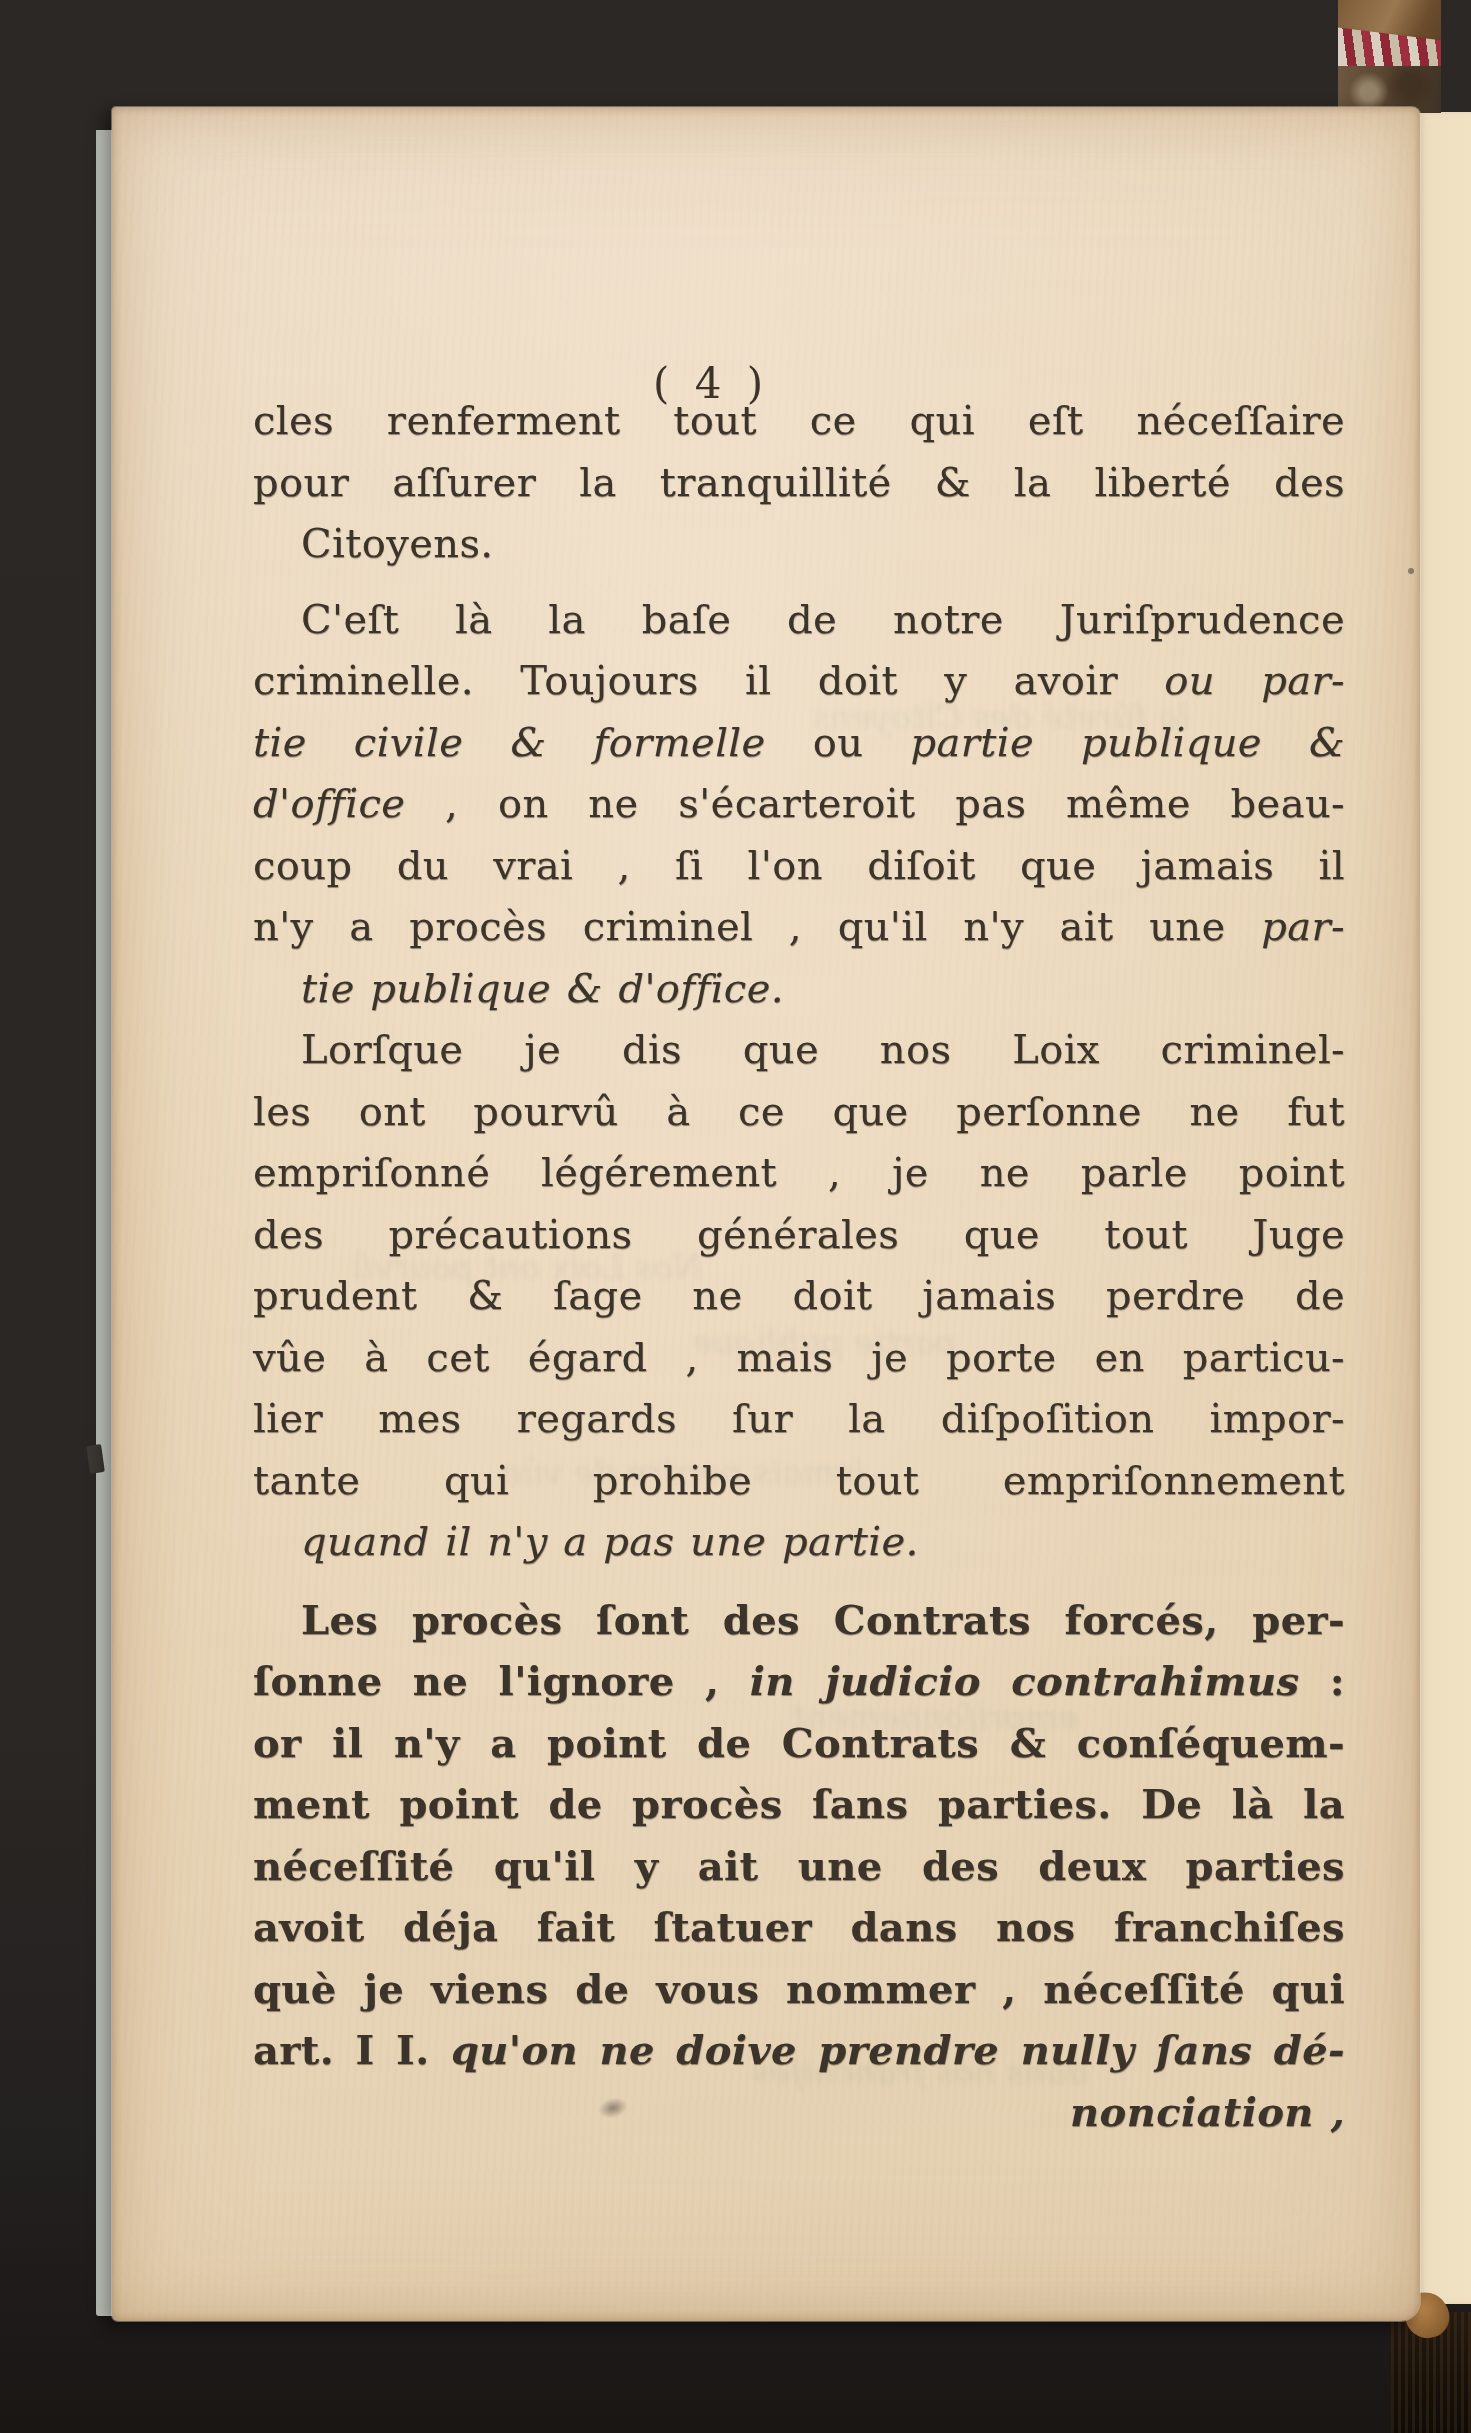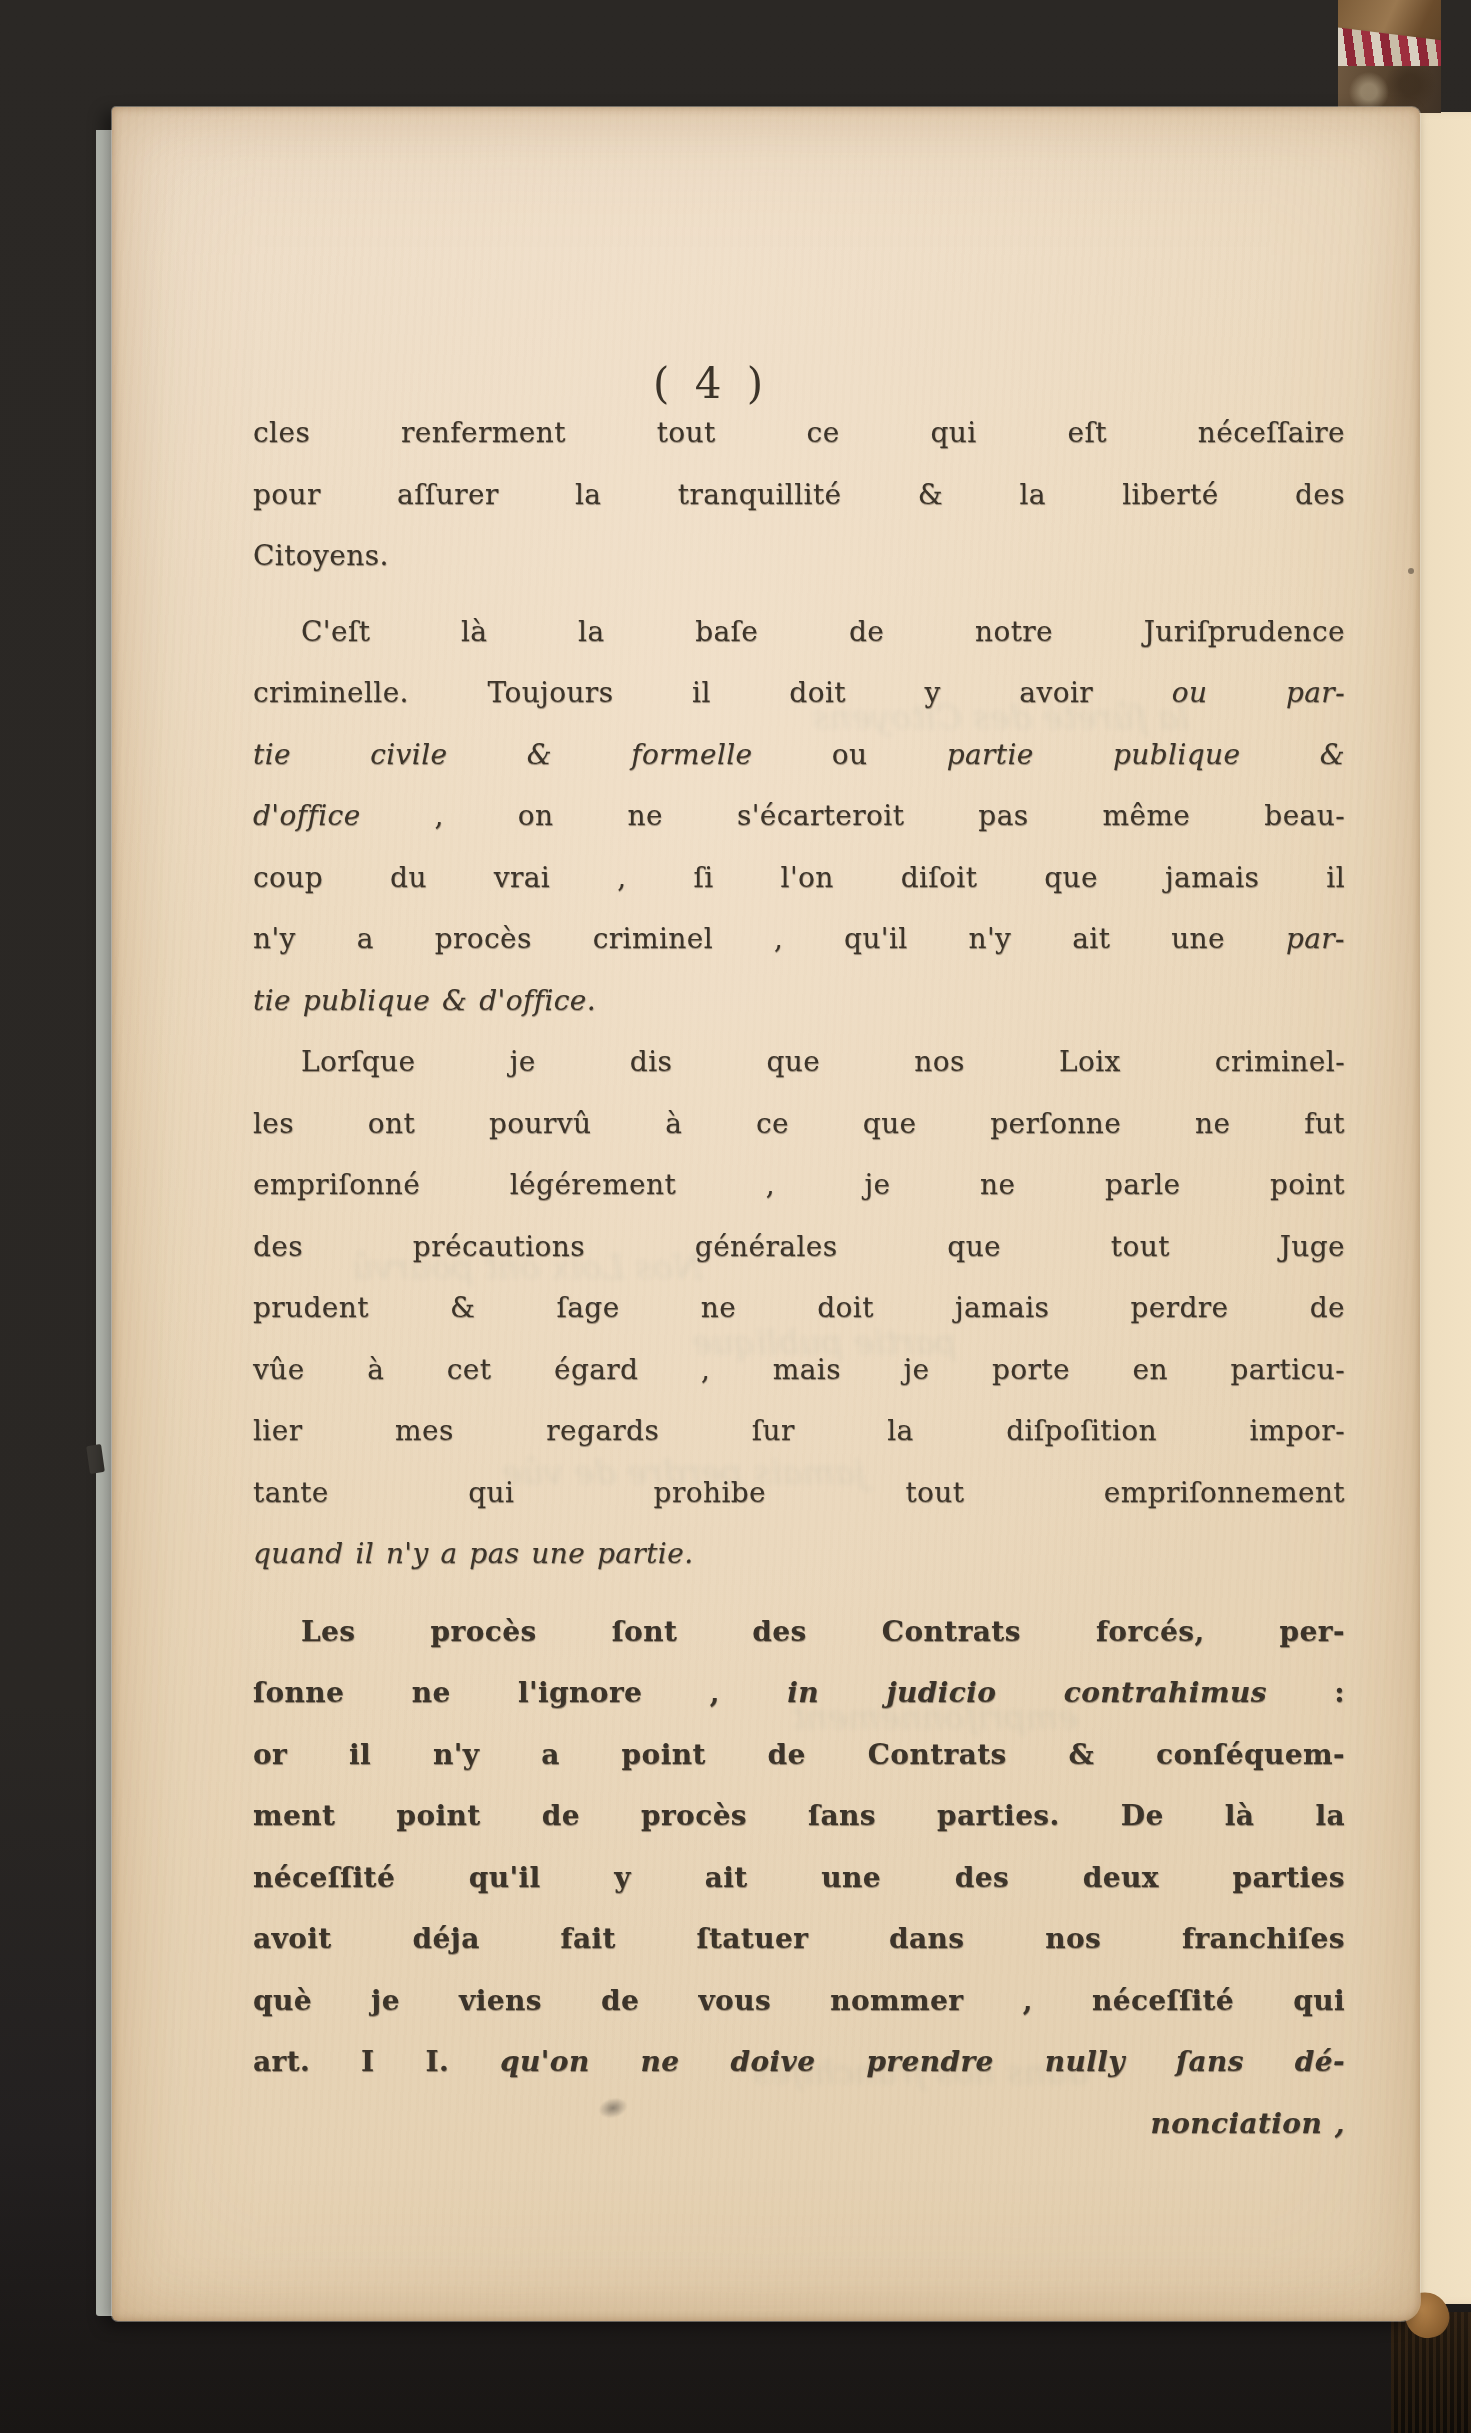--- a/index.html
+++ b/index.html
@@ -67,28 +67,28 @@
       inset 0 0 60px rgba(150,105,55,.28),
       inset 0 0 150px rgba(165,125,70,.16),
       -8px 5px 16px rgba(0,0,0,.45);
   }
   .pagenum{
     position:absolute;top:252px;left:0;width:100%;text-align:center;
     transform:translateX(-55px);
     font-size:42px;color:var(--ink);letter-spacing:6px;
   }
   .text-block{
-    position:absolute;left:141px;top:295px;width:1092px;
-    font-size:28px;line-height:61.5px;color:var(--ink);
+    position:absolute;left:141px;top:283px;width:1092px;
+    font-size:40px;line-height:61.5px;color:var(--ink);
     letter-spacing:.4px;word-spacing:2.5px;
     text-shadow:.4px .6px .9px rgba(55,42,28,.5);
   }
   .tline{white-space:normal;}
   .tline.justify{text-align:justify;text-align-last:justify;}
-  .tline.left{text-align:center;text-align-last:left;}
+  .tline.left{text-align:center;text-align-last:left;margin-left:48px;}
   .tline.right{text-align:left;text-align-last:right;}
   .tline.indent{padding-left:48px;}
   .it{font-style:italic;}
   
   .ghost{
     position:absolute;z-index:0;font-style:italic;font-size:34px;
     color:#486b6e;opacity:.08;filter:blur(2.5px);transform:scaleX(-1);
     white-space:nowrap;pointer-events:none;
   }
   .smudge{

